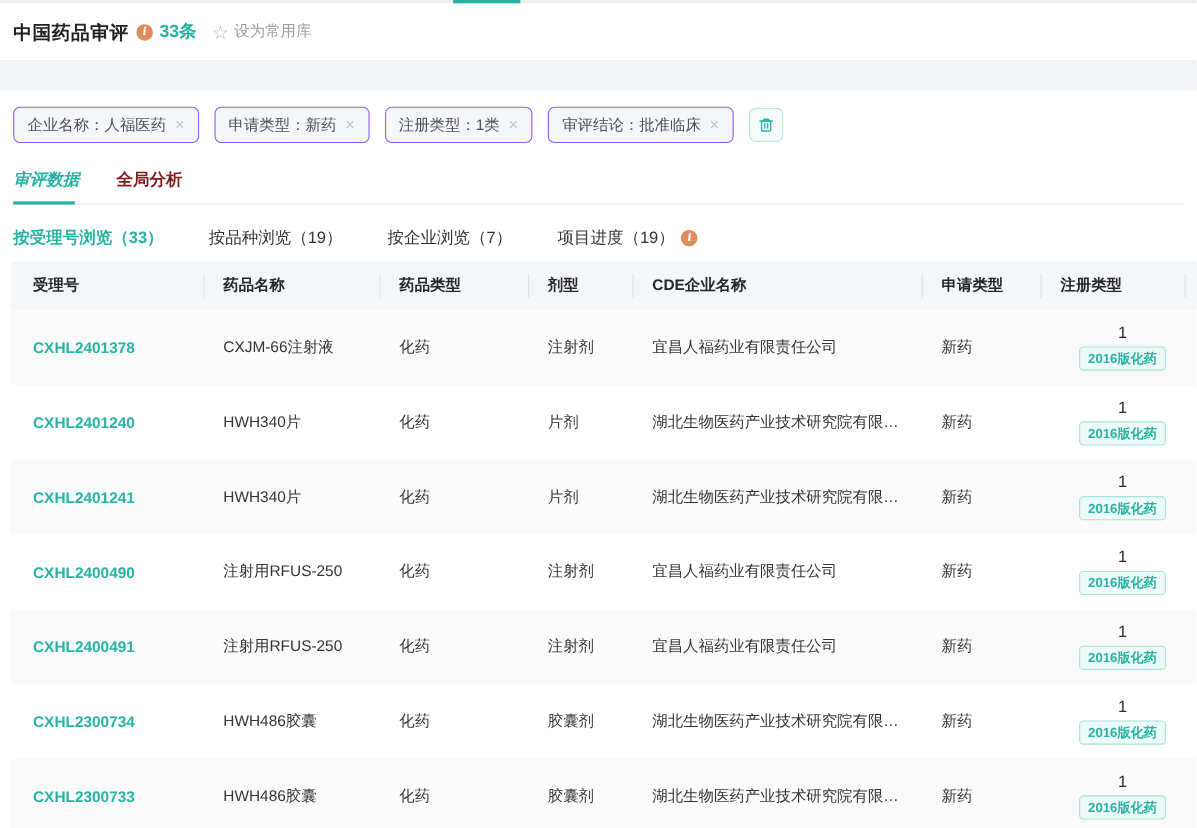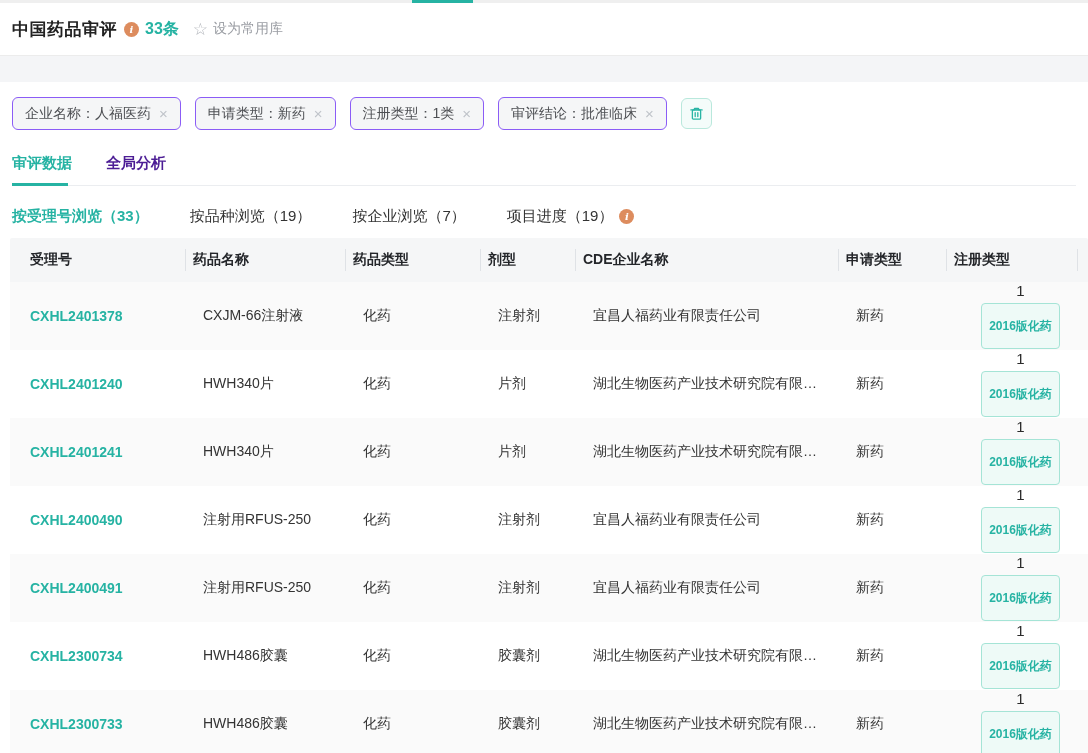--- a/index.html
+++ b/index.html
@@ -28,45 +28,45 @@
   
   .filter-row { display:flex; align-items:center; gap:14px; margin-top:15px; height:33px; }
   .filter-tag { display:inline-flex; align-items:center; gap:8px; height:33px; padding:0 12px;
     background:#f5f6f7; border:1px solid #8b5cf6; border-radius:6px; font-size:14px; color:#4d4f53; cursor:pointer; }
   .tag-close { color:#bfc3c9; font-size:15px; line-height:1; cursor:pointer; }
   .trash-btn { width:31px; height:31px; border:1px solid #b9e8dc; background:#f4fcfa; border-radius:6px;
     display:inline-flex; align-items:center; justify-content:center; cursor:pointer; }
 
   
   .tab-bar { display:flex; gap:30px; margin-top:24px; border-bottom:1px solid #ebedf0; padding-left:0; }
-  .tab { font-size:15px; font-weight:bold; color:#4c1d95; padding:0 4px 12px 0; cursor:pointer; position:relative; }
-  .tab.active { color:#26b3a3; }
+  .tab { font-size:15px; font-weight:bold; color:#7f1d1d; padding:0 4px 12px 0; cursor:pointer; position:relative; }
+  .tab.active { color:#26b3a3;font-style:italic; }
   .tab.active::after { content:""; position:absolute; left:0; right:8px; bottom:-1px; height:3px; background:#26b3a3; }
 
   
   .subtab-row { display:flex; align-items:center; gap:41px; margin-top:21px; }
   .subtab { font-size:15px; color:#333; cursor:pointer; display:inline-flex; align-items:center; gap:5px; }
   .subtab.active { color:#26b3a3; font-weight:bold; }
 
   
   .data-table { margin-top:12px; margin-left:-2px; width:1078px; }
   .t-head, .t-row { display:grid; grid-template-columns:175px 160px 135px 95px 263px 108px 131px 1fr; }
   .t-head { background:#f5f6f7; height:44px; border-radius:2px 2px 0 0; }
-  .t-head .th { display:flex; align-items:center; padding-left:8px; font-size:14px; font-weight:bold; color:#24262a; position:relative; }
+  .t-head .th { display:flex; align-items:center; padding-left:18px; font-size:14px; font-weight:bold; color:#24262a; position:relative; }
   .t-head .th:first-child { padding-left:20px; }
   .t-head .th:not(:first-child)::before { content:""; position:absolute; left:0; top:11px; width:1px; height:22px; background:#dfe2e6; }
   .t-row { height:68px; background:#fff; }
   .t-row:nth-child(even) { background:#fafafa; }
   .t-row .td { display:flex; align-items:center; padding-left:18px; font-size:14px; color:#333; overflow:hidden; white-space:nowrap; }
   .t-row .td:first-child { padding-left:20px;text-align:center; }
   .accept-link { color:#26b3a3; font-weight:bold; cursor:pointer; }
   .reg-cell { flex-direction:column; align-items:flex-start; justify-content:center; gap:5px; }
   .reg-num { font-size:15px; color:#2b2b2b; line-height:1; }
   .reg-badge { font-size:12px; font-weight:600; color:#26b3a3; background:#eefaf7;
-    border:1px solid #a5e4d6; border-radius:4px; padding:15px 7px; line-height:1.2; }
+    border:1px solid #a5e4d6; border-radius:4px; padding:3px 7px; line-height:1.2; }
 </style>
 </head>
 <body>
 
 <div class="top-line">
   <div class="top-indicator"></div>
 </div>
 
 <header class="page-header">
   <span class="page-title">中国药品审评</span>

